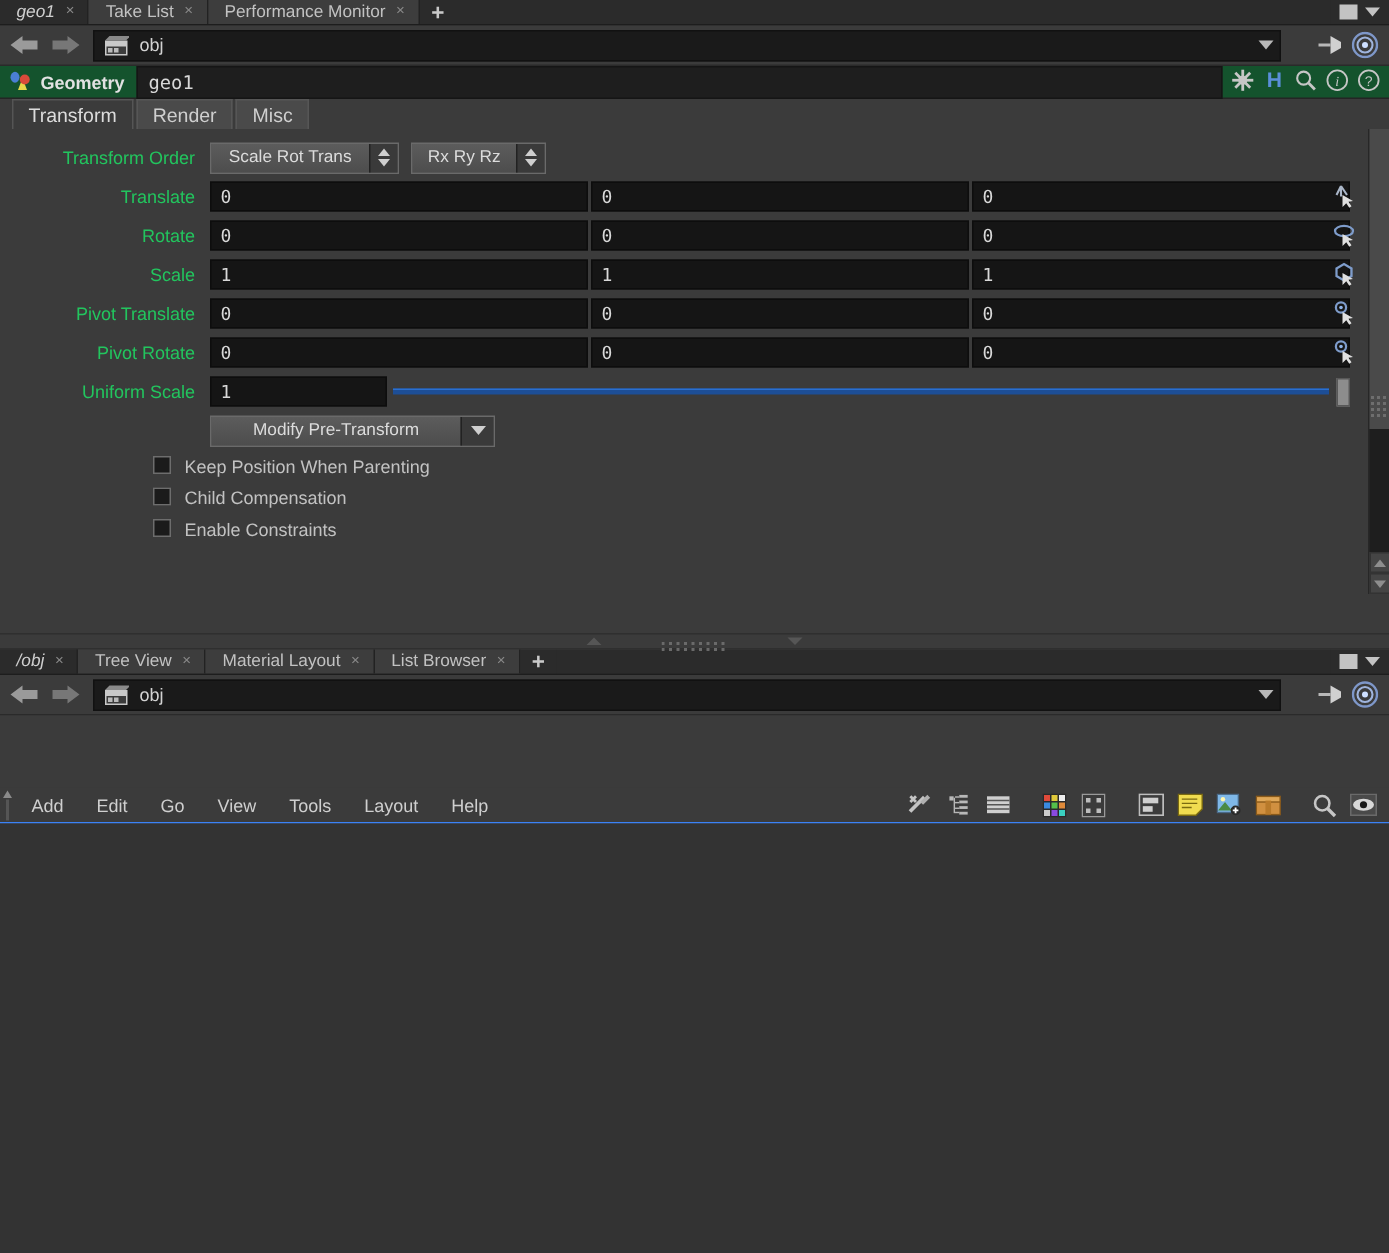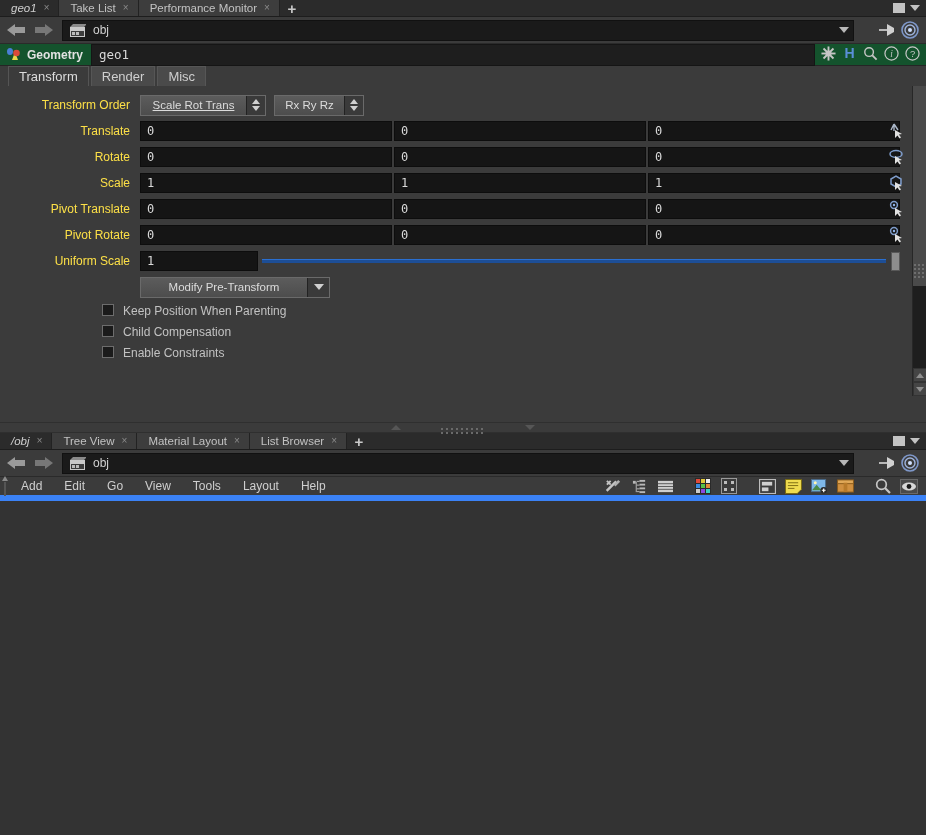--- a/index.html
+++ b/index.html
@@ -82,21 +82,21 @@
     display: flex; align-items: center; padding: 0 10px;
     background: #4a4a4a; color: #cfcfcf; font-size: 13px;
     border: 1px solid #565656; border-bottom: none;
   }
   .ptab.active { background: #3b3b3b; color: #dcdcdc; border-color: #555; }
 
   .param-body { position: relative; height: 310px; background: #3b3b3b; padding-top: 6px; }
   .prow { height: 26px; display: flex; align-items: center; }
   .plabel {
     width: 140px; text-align: right; padding-right: 10px;
-    font-size: 12px; color: #fde047; flex: 0 0 auto;
+    font-size: 12px; color: #22c55e; flex: 0 0 auto;
   }
   .pfields { display: flex; gap: 2px; flex: 1; padding-right: 26px; }
   .pfield {
     flex: 1; height: 20px; background: #151515; border: 1px solid #0d0d0d;
     display: flex; align-items: center; padding: 0 6px;
     font-family: "DejaVu Sans Mono", monospace; font-size: 12px; color: #d9d9d9;
   }
   .phandle {
     position: absolute; right: 18px; width: 22px; height: 22px;
     display: flex; align-items: center; justify-content: center;
@@ -153,21 +153,21 @@
     justify-content: center; gap: 40px; flex: 0 0 auto; position: relative;
   }
   .sp-arrow-up { width: 0; height: 0; border-left: 5px solid transparent; border-right: 5px solid transparent; border-bottom: 5px solid #565656; }
   .sp-arrow-dn { width: 0; height: 0; border-left: 5px solid transparent; border-right: 5px solid transparent; border-top: 5px solid #565656; }
   .sp-grip { width: 44px; height: 7px; }
 
   
   .net-pane { flex: 1; display: flex; flex-direction: column; background: #3b3b3b; position: relative; }
   .menubar {
     height: 24px; background: #3b3b3b; display: flex; align-items: center;
-    border-bottom: 6px solid #3b82f6; flex: 0 0 auto;
+    border-bottom: 1px solid #3b82f6; flex: 0 0 auto; margin-top: 48px;
   }
   .mb-handle { width: 10px; height: 24px; display: flex; align-items: flex-start; justify-content: center; padding-top: 1px; }
   .menu-item { padding: 0 11px; font-size: 12px; color: #cfcfcf; line-height: 24px; }
   .menubar-right { margin-left: auto; display: flex; align-items: center; gap: 0; padding-right: 4px; }
   .tb-icon { width: 26px; height: 24px; display: flex; align-items: center; justify-content: center; }
   .tb-gap { width: 12px; }
 
   .net-canvas { flex: 1; background: #333333; position: relative; overflow: hidden; }
 </style>
 </head>
@@ -295,21 +295,21 @@
       <div class="ptab">
         <span>Misc</span>
       </div>
     </div>
 
     <div class="param-body">
 
       <div class="prow">
         <div class="plabel">Transform Order</div>
         <div style="display:flex; gap:8px;">
-          <div class="menu-btn" style="width:126px;text-decoration:underline;">
+          <div class="menu-btn" style="width:126px;">
             <span class="mb-txt">Scale Rot Trans</span>
             <span class="mb-spin">
               <span class="spin-up"></span>
                 <span class="spin-dn"></span>
             </span>
           </div>
           <div class="menu-btn" style="width:90px;">
             <span class="mb-txt">Rx Ry Rz</span>
             <span class="mb-spin">
               <span class="spin-up"></span>

